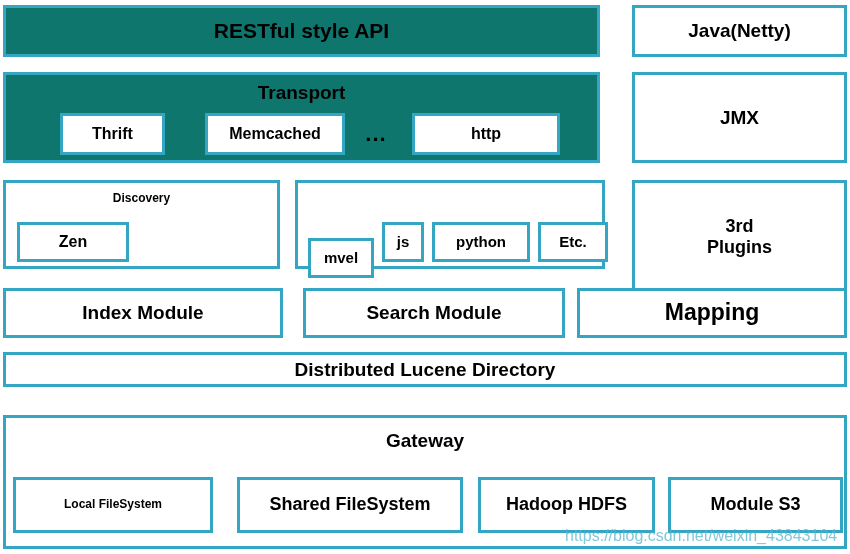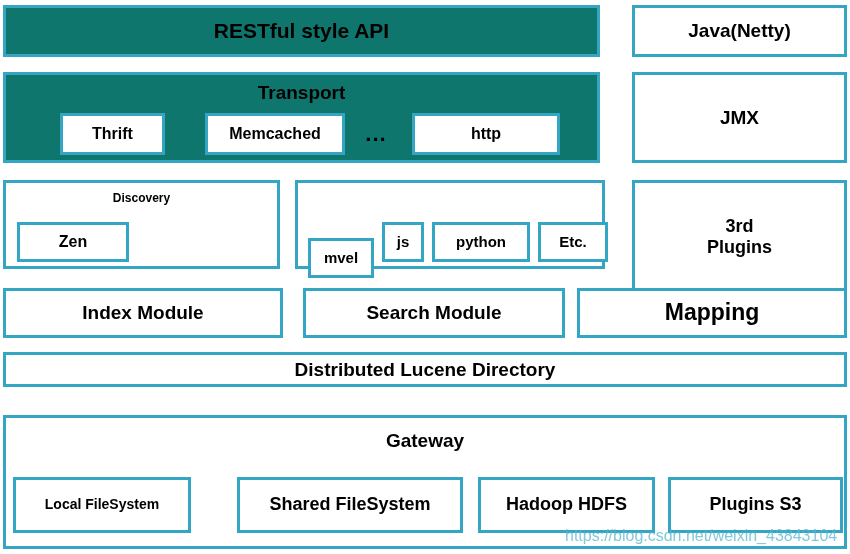--- a/index.html
+++ b/index.html
@@ -95,21 +95,21 @@
   #third-plugins { left: 632px; top: 180px; width: 215px; height: 113px; font-size: 18px; }
   
   #index-module  { left: 3px;   top: 288px; width: 280px; height: 50px; font-size: 19px; }
   #search-module { left: 303px; top: 288px; width: 262px; height: 50px; font-size: 19px; }
   #mapping       { left: 577px; top: 288px; width: 270px; height: 50px; font-size: 23px; }
   
   #lucene       { left: 3px; top: 352px; width: 844px; height: 35px; font-size: 19px; }
   
   #gateway      { left: 3px; top: 415px; width: 844px; height: 134px; }
   #gateway-label { left: 3px; top: 430px; width: 844px; font-size: 19px; }
-  #local-fs     { left: 13px;  top: 477px; width: 178px; height: 56px; font-size: 14px; }
+  #local-fs     { left: 13px;  top: 477px; width: 200px; height: 56px; font-size: 12px; }
   #shared-fs    { left: 237px; top: 477px; width: 226px; height: 56px; font-size: 18px; }
   #hadoop-hdfs  { left: 478px; top: 477px; width: 177px; height: 56px; font-size: 18px; }
   #amazon-s3    { left: 668px; top: 477px; width: 175px; height: 56px; font-size: 18px; }
   #watermark    { left: 565px; top: 527px; font-size: 16px; }
 </style>
 </head>
 <body>
 
 <div id="diagram">
 
@@ -147,17 +147,17 @@
   <div class="box" id="search-module">Search Module</div>
   <div class="box" id="mapping">Mapping</div>
 
   <div class="box" id="lucene">Distributed Lucene Directory</div>
 
   <div class="box" id="gateway"></div>
   <div class="grouphdr" id="gateway-label">Gateway</div>
   <div class="inner" id="local-fs">Local FileSystem</div>
   <div class="inner" id="shared-fs">Shared FileSystem</div>
   <div class="inner" id="hadoop-hdfs">Hadoop HDFS</div>
-  <div class="inner" id="amazon-s3">Plugins S3</div>
+  <div class="inner" id="amazon-s3">Module S3</div>
 
   <div class="watermark" id="watermark">https://blog.csdn.net/weixin_43843104</div>
 
 </div>
 
 </body></html>

